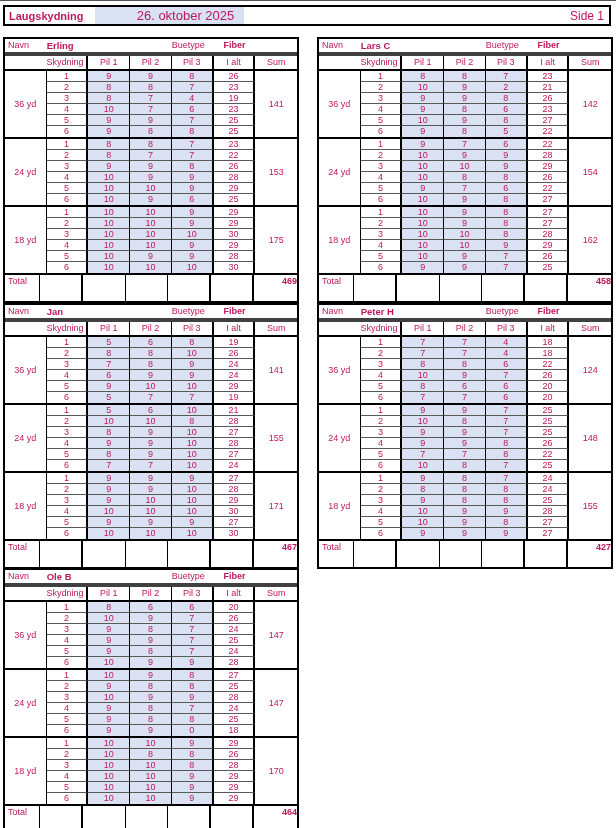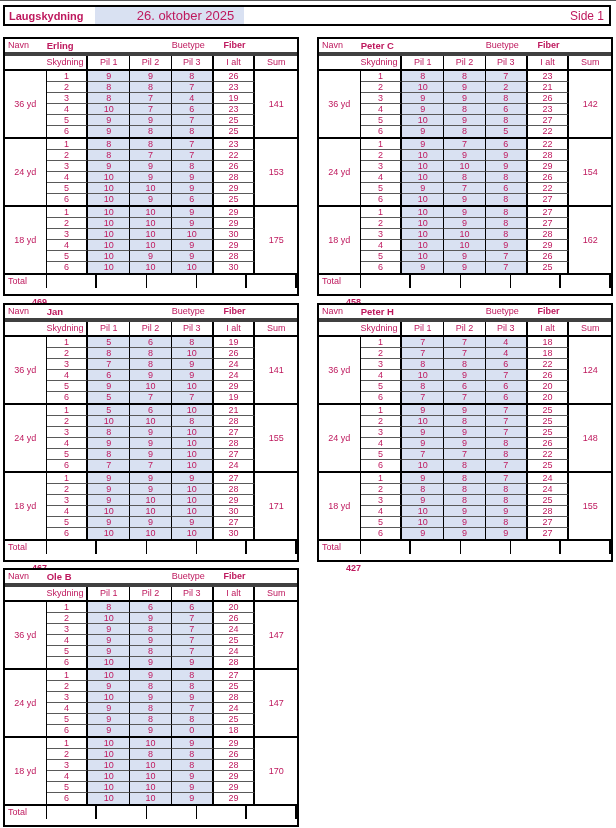--- a/index.html
+++ b/index.html
@@ -51,22 +51,22 @@
   .section .dist   { grid-column:1; grid-row:1 / span 6; border-bottom:none;
     display:flex; align-items:center; justify-content:center; }
   .section .secsum { grid-column:7; grid-row:1 / span 6; border-right:none; border-bottom:none;
     display:flex; align-items:center; justify-content:center; }
   .section .skyd { border-right:2px solid #000; }
   .section .pil  { background:#d9e1f2; }
   .section .p3   { border-right:2px solid #000; }
   .section .ialt { border-right:2px solid #000; }
   .section .cell:nth-last-child(-n+5) { border-bottom:none; }
 
-  .total-row { display:grid; grid-template-columns:repeat(6,1fr);
-    height:19px; line-height:13px;gap:8px; }
+  .total-row { display:grid; grid-template-columns:repeat(7,1fr);
+    height:26px; line-height:13px;gap:8px; }
   .t      { border-right:1px solid #000; box-sizing:border-box; text-align:right; }
   .tlabel { text-align:left; padding-left:3px; }
   .tskyd  { border-right:2px solid #000; }
   .tp3    { border-right:2px solid #000; }
   .tialt  { border-right:2px solid #000; }
   .tsum   { border-right:none; font-weight:bold; }
 </style>
 </head>
 <body>
 
@@ -203,21 +203,21 @@
       <div class="t"></div>
       <div class="t"></div>
       <div class="t tp3"></div>
       <div class="t tialt"></div>
       <div class="t tsum">469</div>
     </div>
   </div>
       <div class="score-table">
     <div class="navn-row">
       <div class="nr-label">Navn</div>
-      <div class="nr-name">Peter C</div>
+      <div class="nr-name">Lars C</div>
       <div class="nr-bue">Buetype</div>
       <div class="nr-fiber">Fiber</div>
     </div>
     <div class="head-row">
       <div class="h skydh">Skydning</div>
       <div class="h">Pil 1</div>
       <div class="h">Pil 2</div>
       <div class="h hp3">Pil 3</div>
       <div class="h hialt">I alt</div>
       <div class="h hsum">Sum</div>

